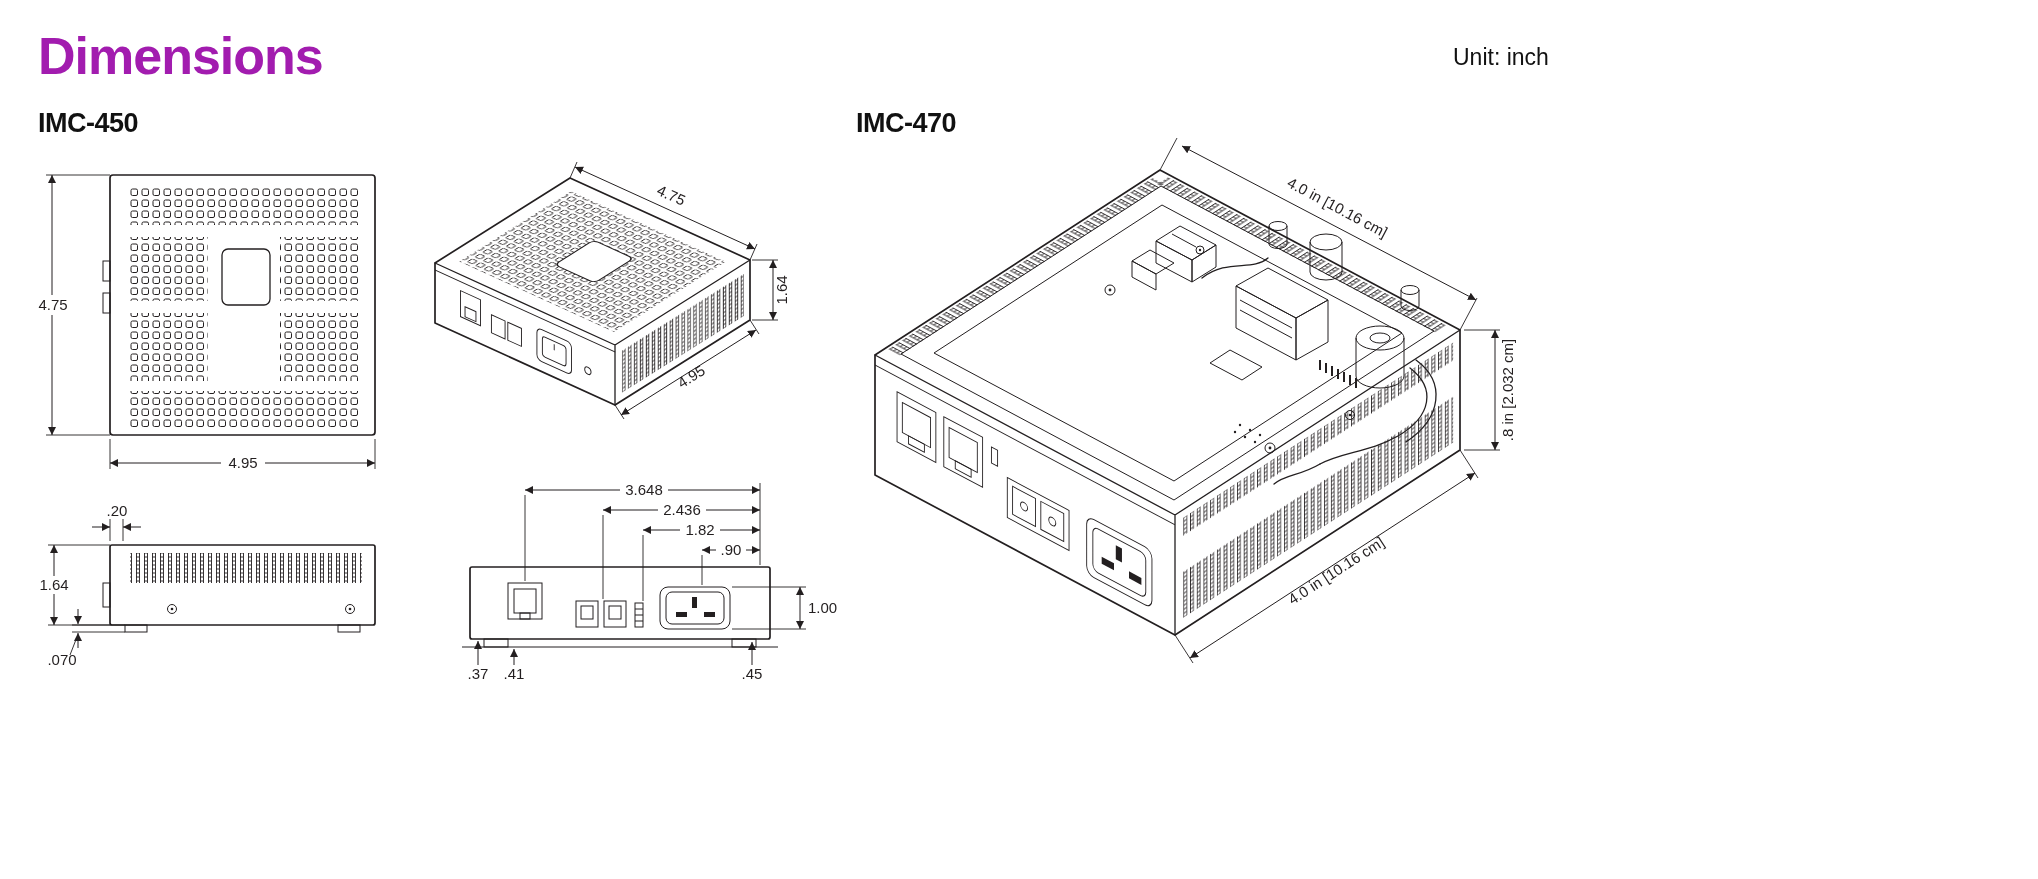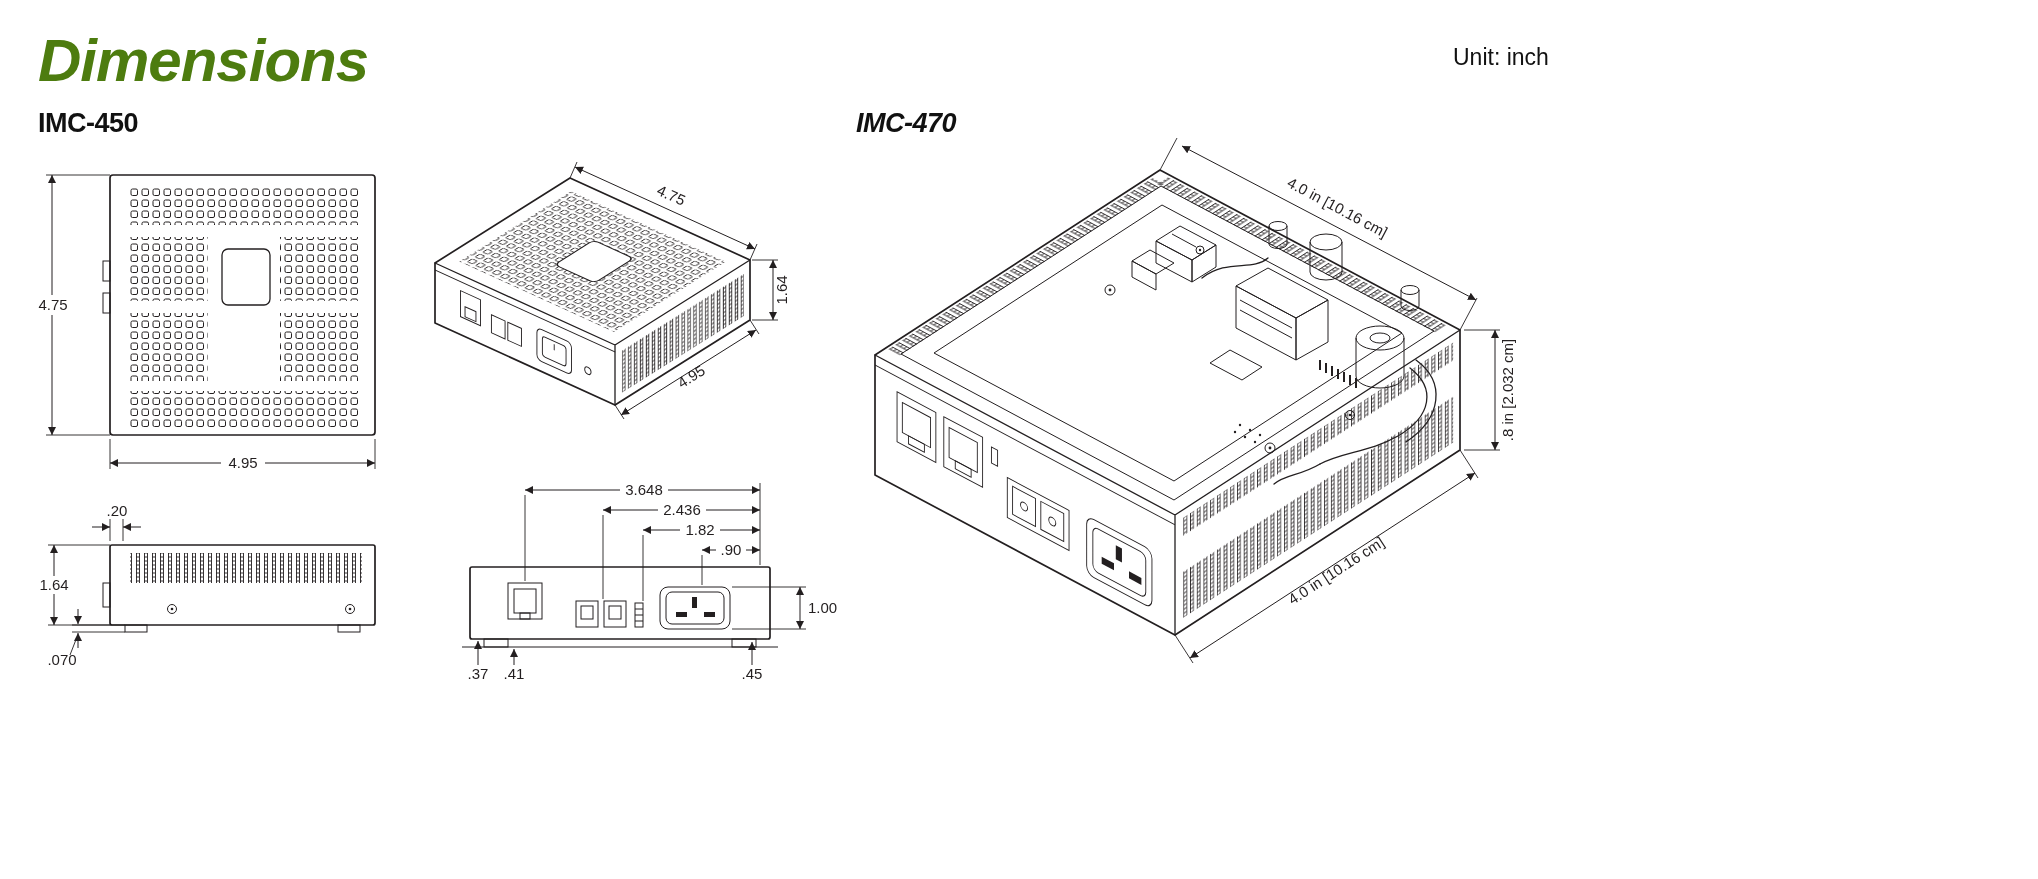--- a/index.html
+++ b/index.html
@@ -1,23 +1,23 @@
 <!DOCTYPE html>
 <html><head>
 <meta charset="utf-8">
 <style>
   html,body{margin:0;padding:0;background:#ffffff;}
   .page{position:relative;width:2038px;height:879px;background:#fff;overflow:hidden;
         font-family:"Liberation Sans",sans-serif;color:#231f20;}
-  .title{position:absolute;left:38px;top:26px;font-size:60px;font-weight:800;
-         letter-spacing:-1px;color:#4d7c0f;font-style:italic;}
+  .title{position:absolute;left:38px;top:26px;font-size:52px;font-weight:800;
+         letter-spacing:-1px;color:#a21caf;}
   .unit{position:absolute;left:1453px;top:44px;font-size:23px;color:#111;}
   .model{position:absolute;font-size:27px;font-weight:800;color:#111;letter-spacing:-0.5px;text-align:center;}
   .model.m450{left:38px;top:108px;}
-  .model.m470{left:856px;top:108px;font-style:italic;}
+  .model.m470{left:856px;top:108px;}
   .dwg{position:absolute;}
   
   .ln{fill:none;stroke:#231f20;stroke-width:1.3;stroke-linejoin:round;stroke-linecap:round;}
   .ln2{fill:none;stroke:#231f20;stroke-width:1.7;stroke-linejoin:round;}
   .thin{fill:none;stroke:#231f20;stroke-width:1;}
   .dim{fill:none;stroke:#231f20;stroke-width:1;}
   .ext{fill:none;stroke:#231f20;stroke-width:0.9;}
   .fw{fill:#fff;stroke:#231f20;stroke-width:1.3;}
   text.dlab{font:15px "Liberation Sans",sans-serif;fill:#231f20;}
 </style>

